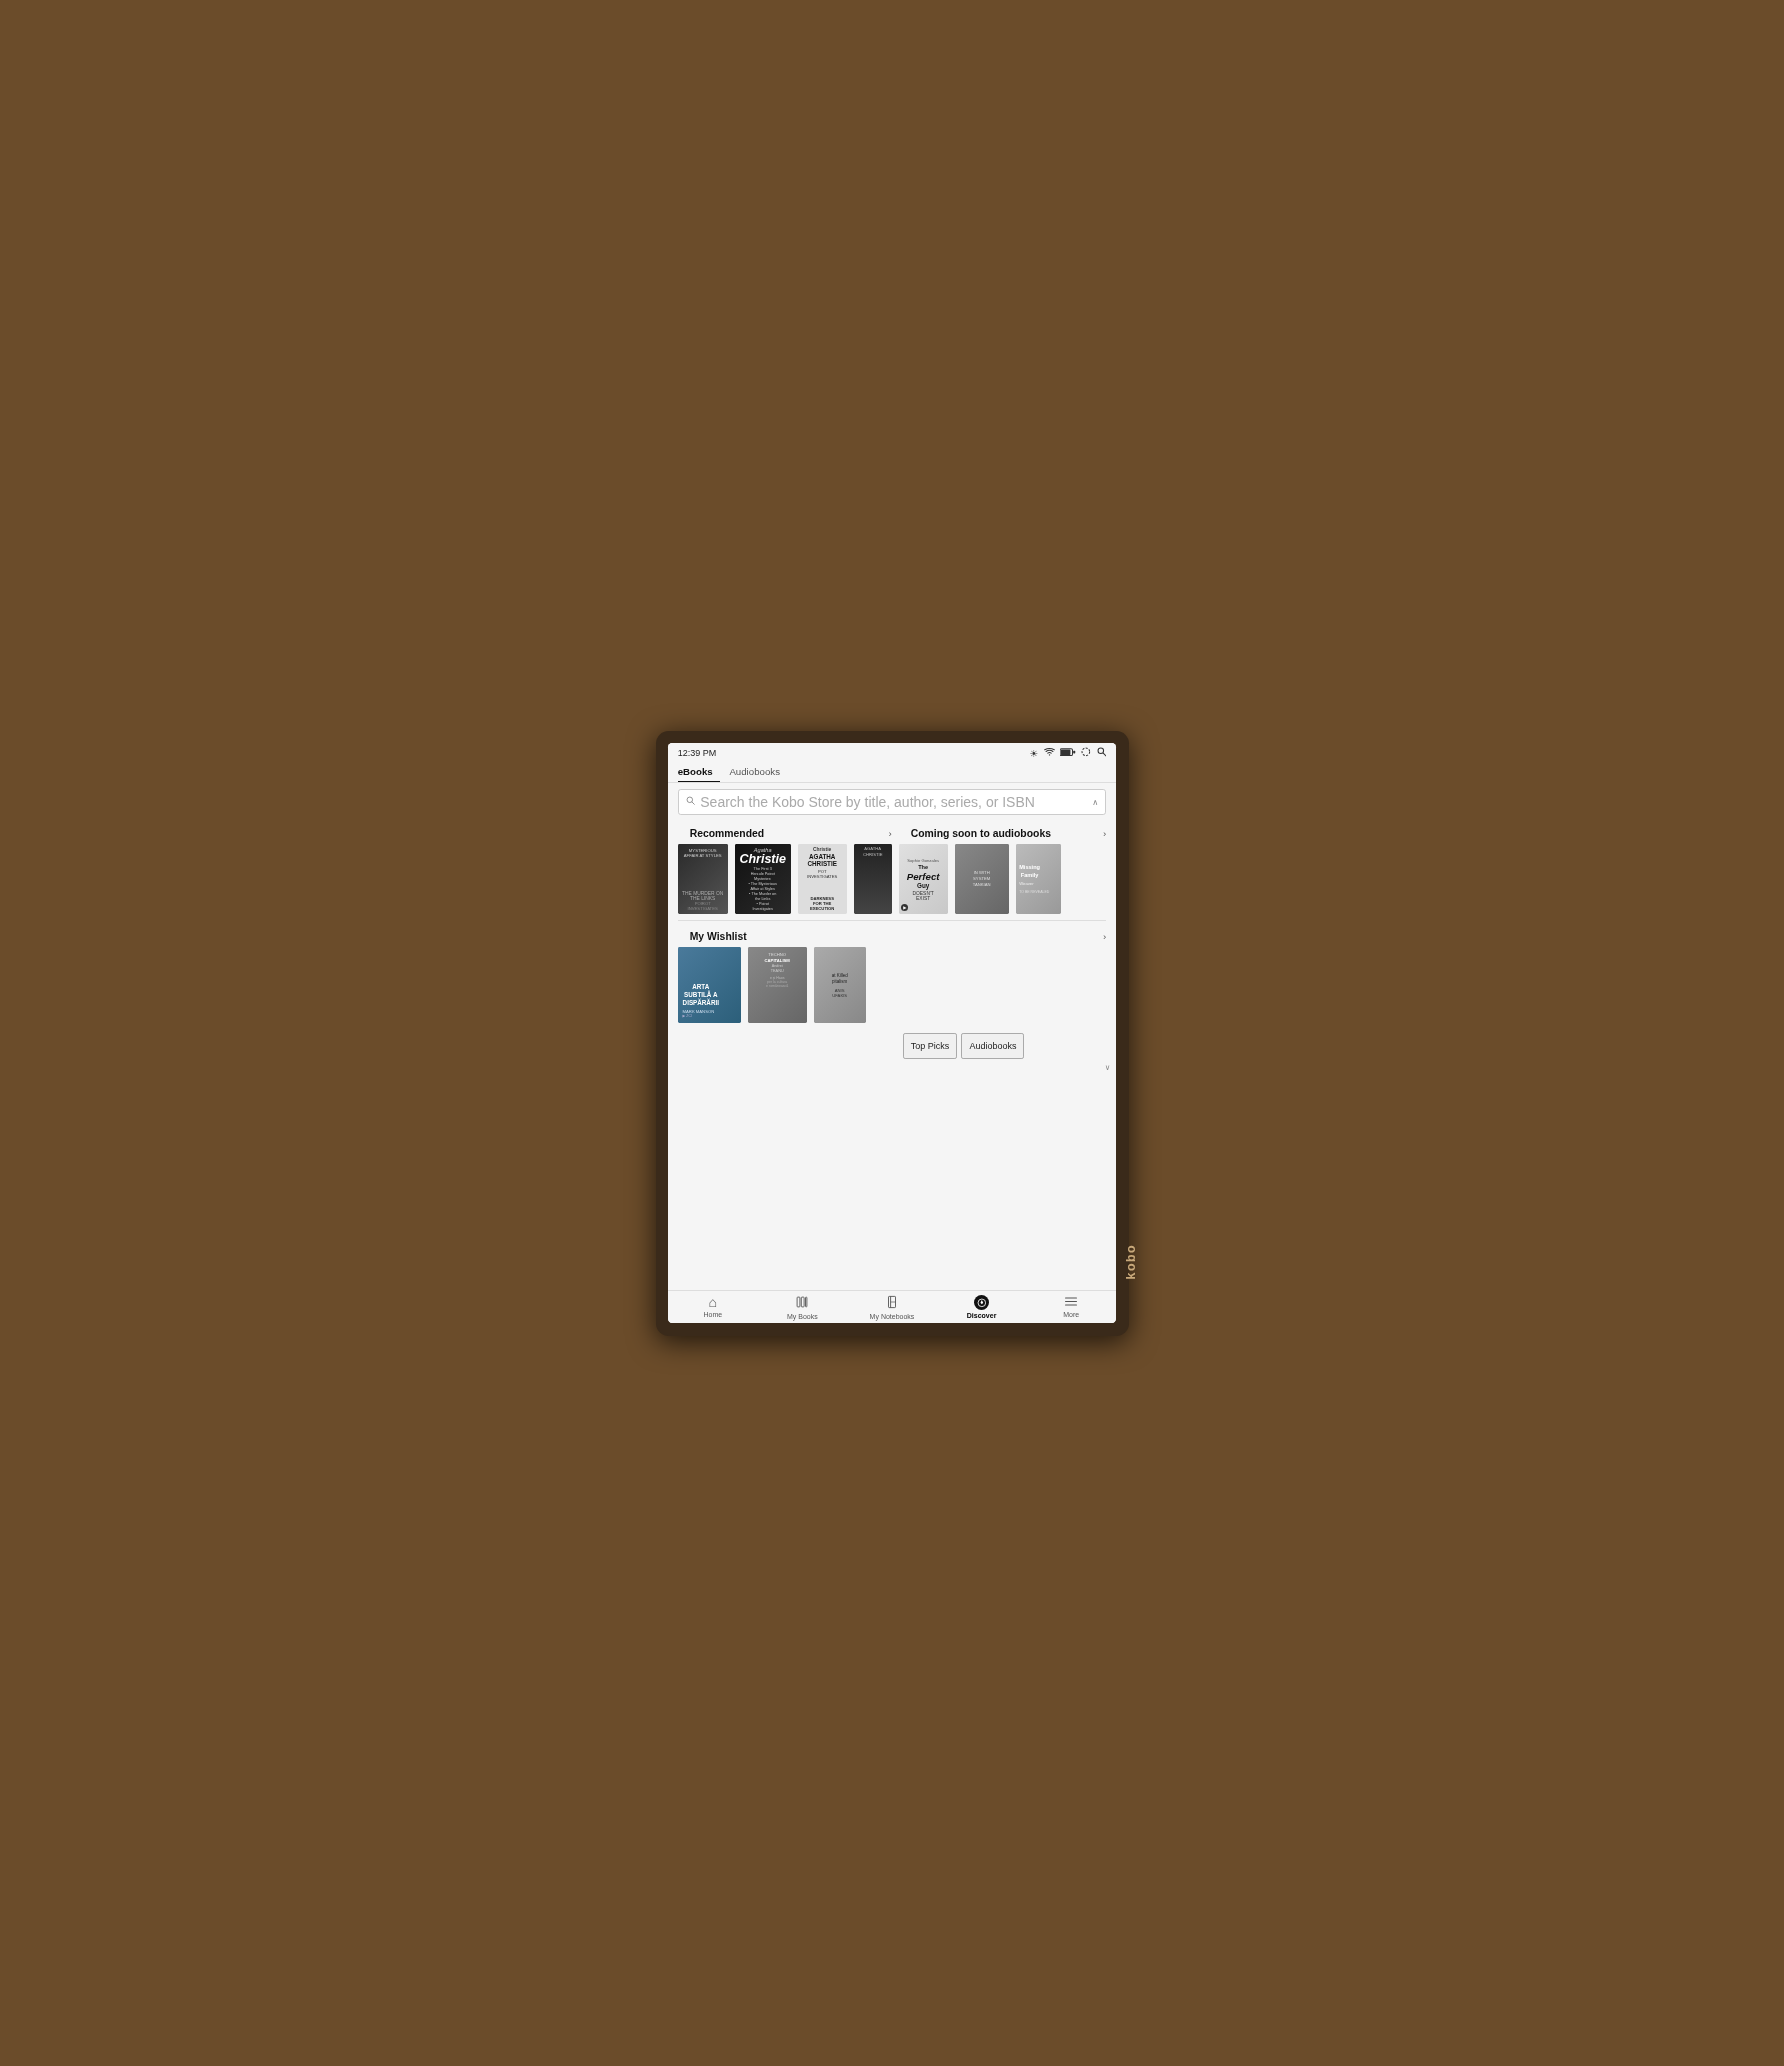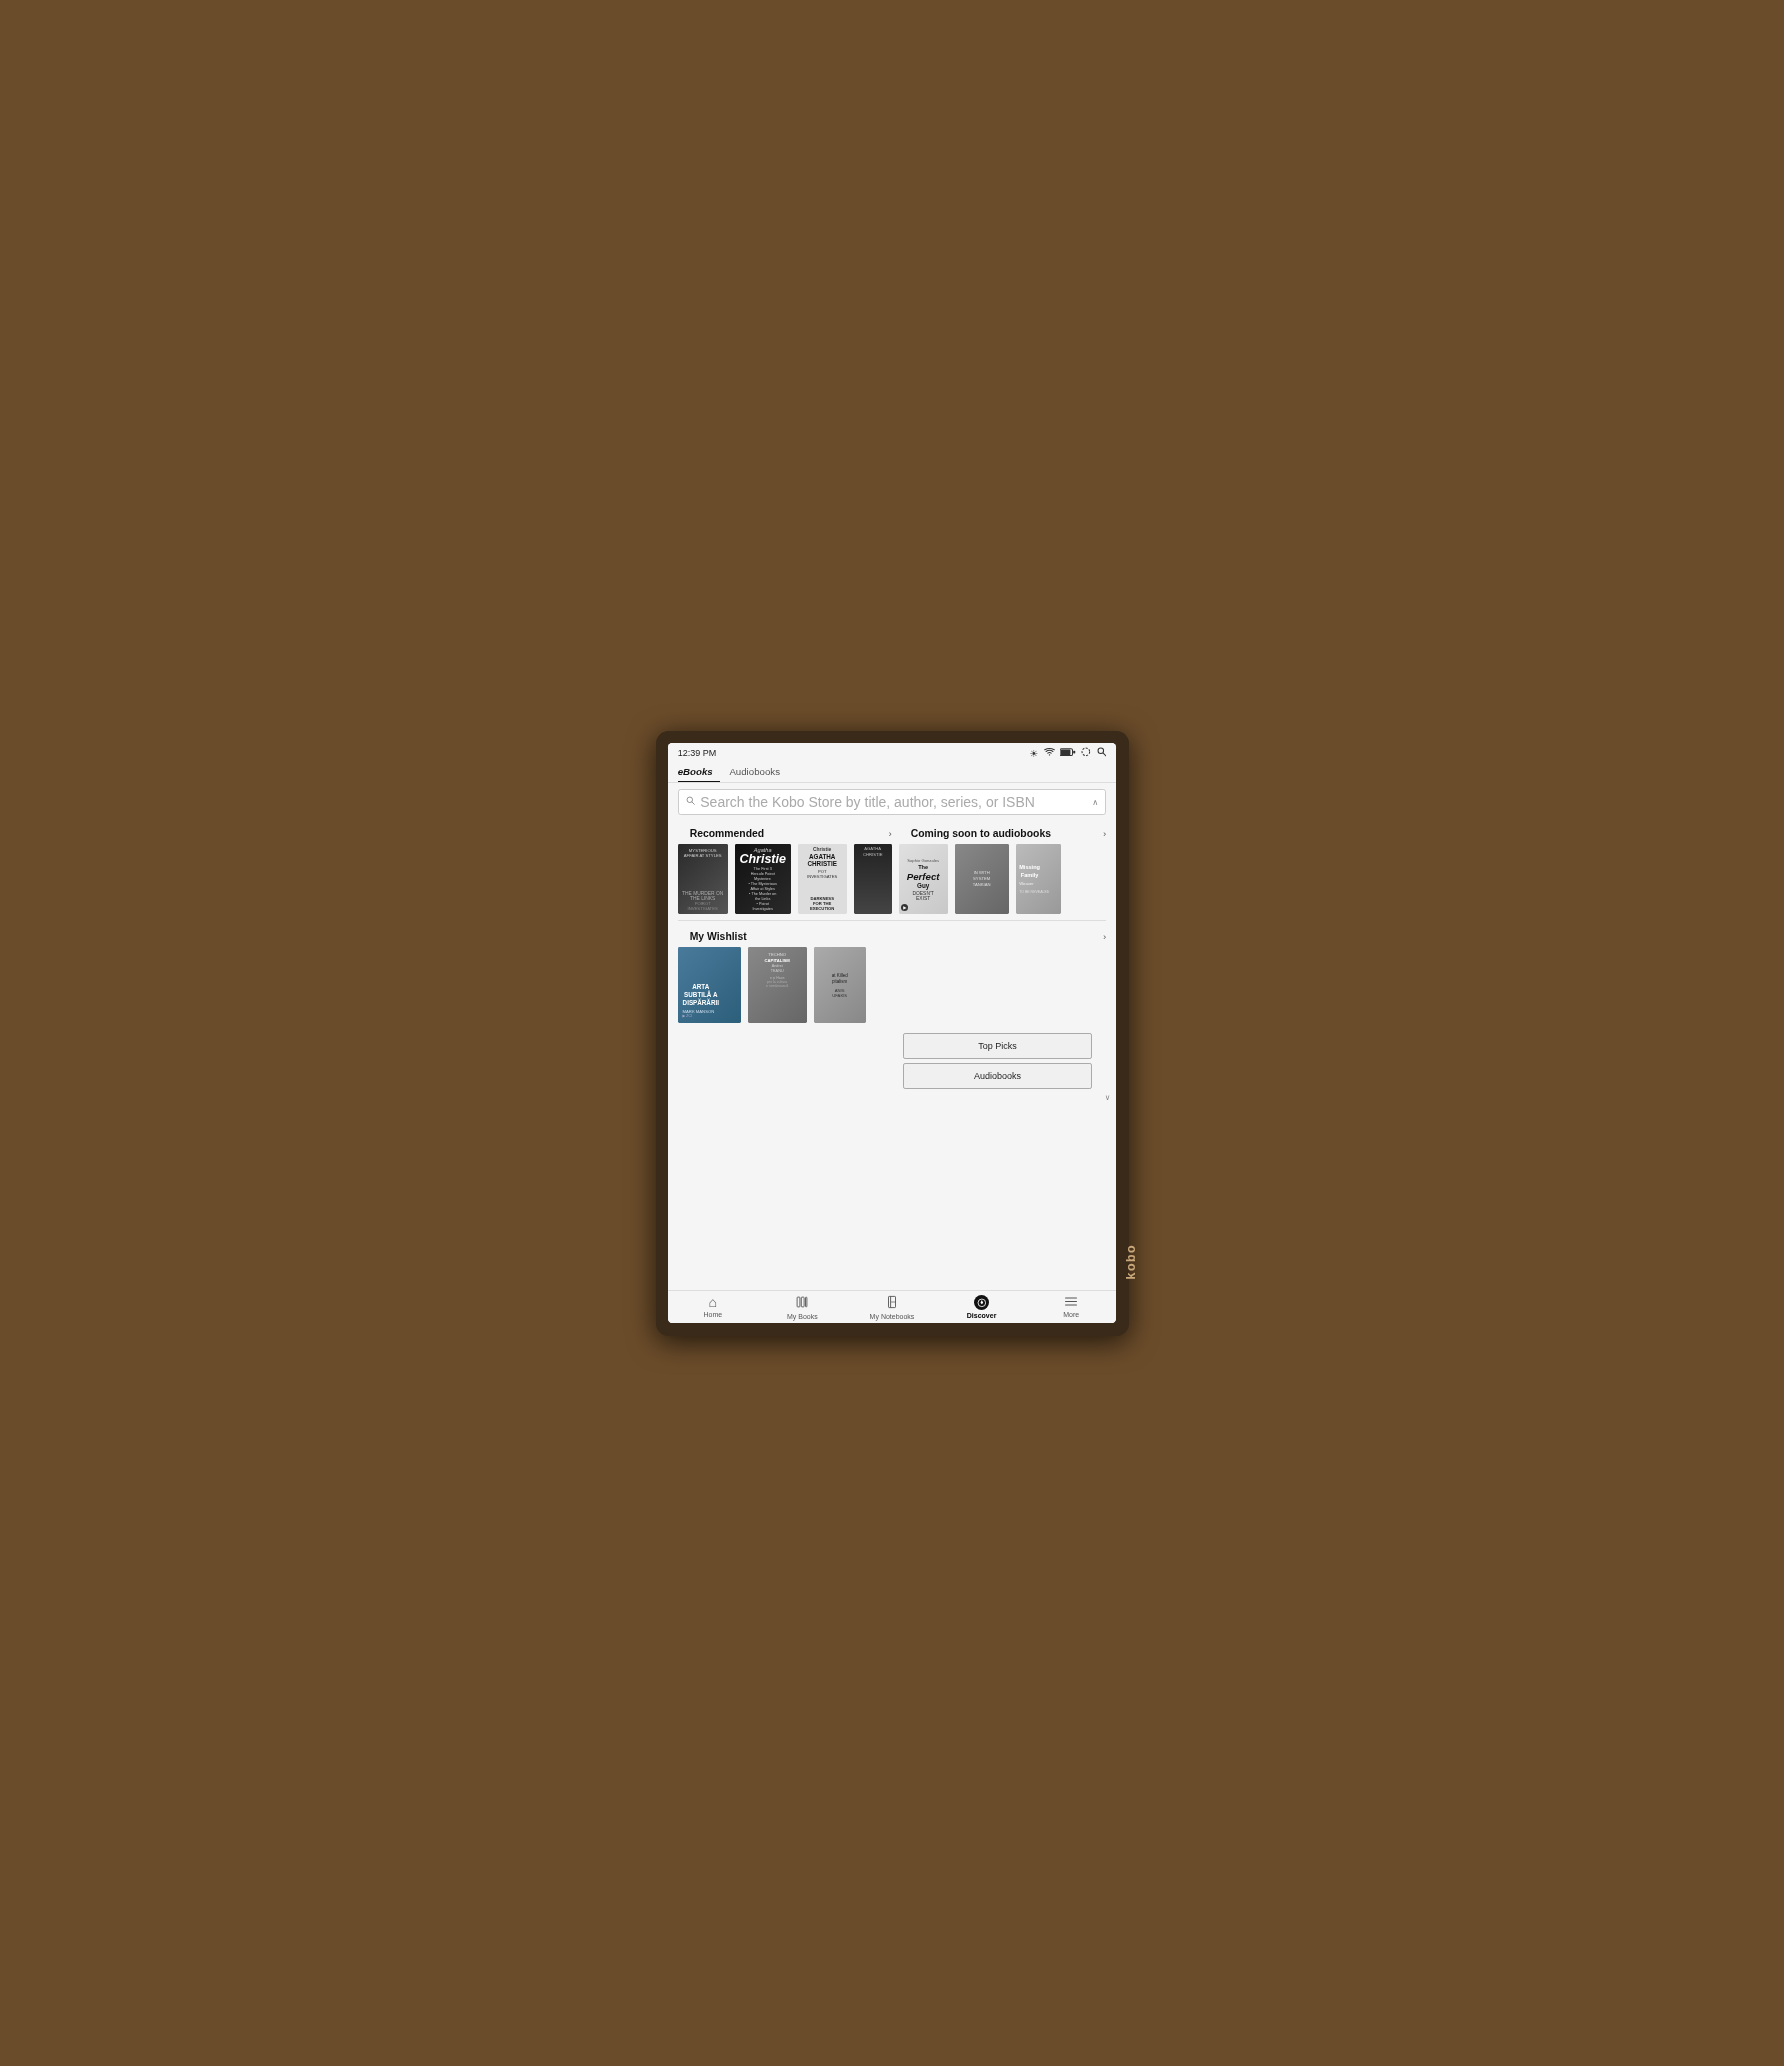--- a/index.html
+++ b/index.html
@@ -76,21 +76,20 @@
       color: #555;
       cursor: pointer;
       margin-right: 9.7px;
       border-bottom: 1.4px solid transparent;
     }
 
     .tab.active {
       color: #111;
       border-bottom: 1.4px solid #111;
       font-weight: 600;
-      font-style: italic;
     }
 
     
     .search-container {
       padding: 5.6px 9.7px;
       background: #f5f5f5;
       flex-shrink: 0;
     }
 
     .search-box {
@@ -433,21 +432,21 @@
             <div style="font-size:3.5px;color:#aaa;text-align:center;line-height:1.2">per la cultura<br>e românească</div>
           </div>
 
           <div class="book-cover" style="width:52px;height:76px;background:linear-gradient(135deg,#aaa,#888);display:flex;flex-direction:column;align-items:center;justify-content:center;padding:3.5px;border-radius:1.4px;flex-shrink:0">
             <div style="font-size:4.5px;color:#222;text-align:center;line-height:1.4">at Killed<br>pitalism</div>
             <div style="font-size:4.2px;color:#333;margin-top:2.1px;text-align:center">ANIS<br>UFAKIS</div>
           </div>
         </div>
       </div>
 
-      <div style="padding: 4.2px 9.7px 2.8px; display:flex; flex-direction:column; gap:4.2px; max-width:209px; margin-left: auto; margin-right: 14px;">
+      <div style="padding: 4.2px 9.7px 2.8px; display:flex; gap:4.2px; max-width:209px; margin-left: auto; margin-right: 14px;">
         <button class="store-button">Top Picks</button>
         <button class="store-button">Audiobooks</button>
       </div>
 
       <div style="text-align:right; padding: 1.4px 5.6px 2.8px; color:#888; font-size:7.6px;">∨</div>
 
     </div>
 
     <div class="bottom-nav">
       <div class="nav-item">

